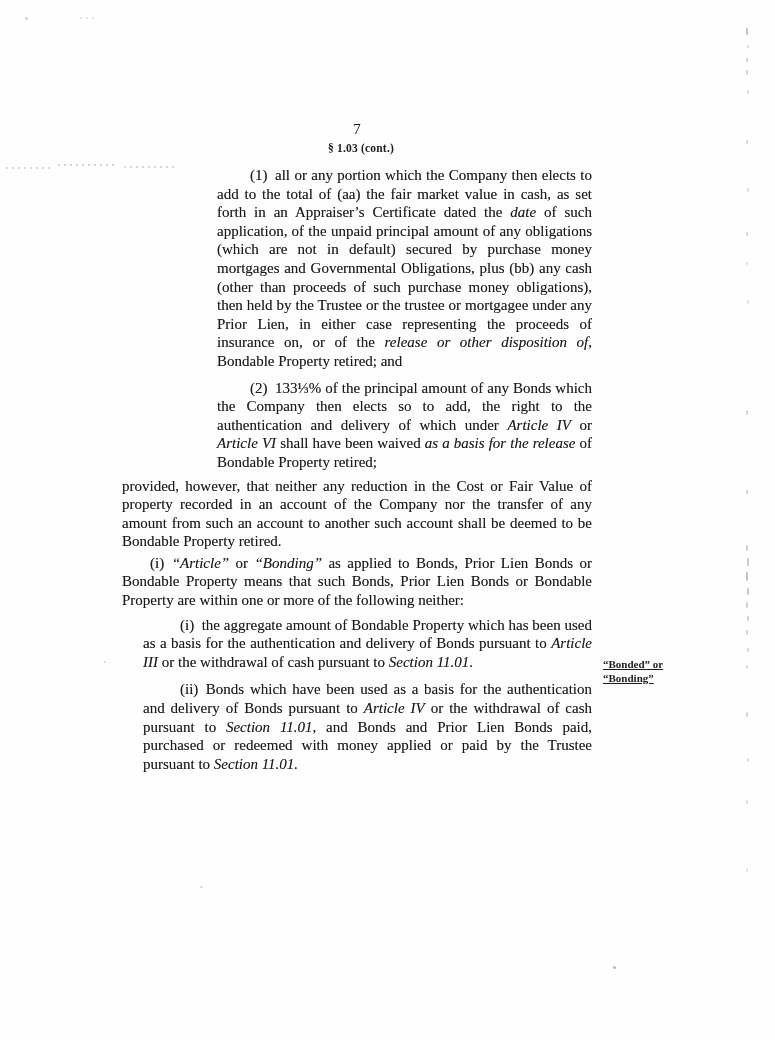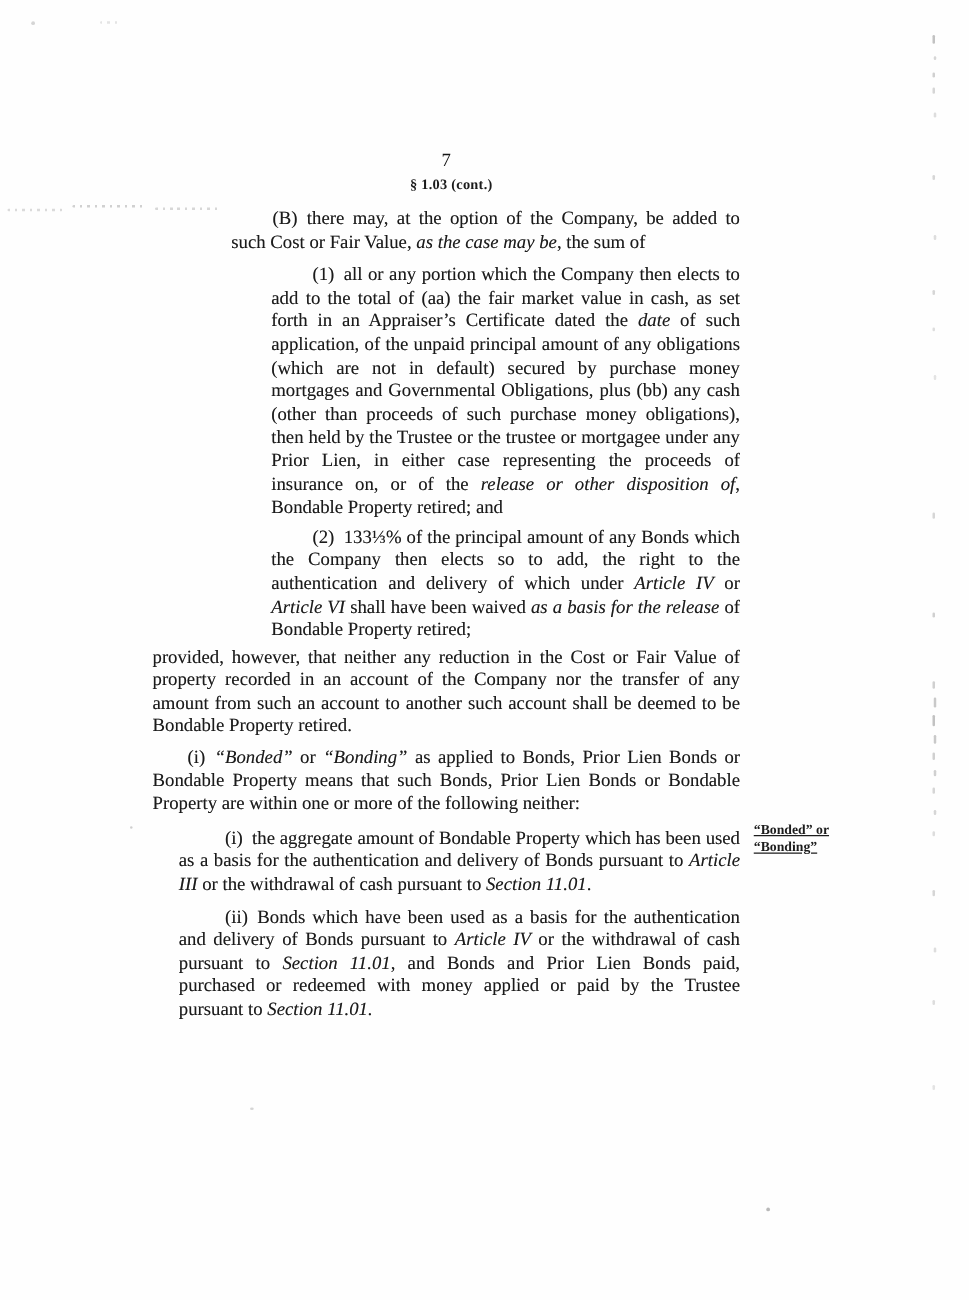--- a/index.html
+++ b/index.html
@@ -99,25 +99,24 @@
 </style>
 </head>
 <body>
 
 <div id="page">
 
   <div id="page-number">7</div>
   <div id="section-label">§ 1.03 (cont.)</div>
 
   <div id="doc-body">
-      <div class="para lvl-ind1 fi"><span>(B) there may, at the option of the Company, be added to such Cost or Fair Value, </span><span class="it">as the case may be</span><span>, the sum of</span></div>
       <div class="para lvl-ind2 fi"><span>(1) all or any portion which the Company then elects to add to the total of (aa) the fair market value in cash, as set forth in an Appraiser’s Certificate dated the </span><span class="it">date</span><span> of such application, of the unpaid principal amount of any obligations (which are not in default) secured by purchase money mortgages and Governmental Obligations, plus (bb) any cash (other than proceeds of such purchase money obligations), then held by the Trustee or the trustee or mortgagee under any Prior Lien, in either case representing the proceeds of insurance on, or of the </span><span class="it">release or other disposition of</span><span>, Bondable Property retired; and</span></div>
       <div class="para lvl-ind2 fi"><span>(2) 133⅓% of the principal amount of any Bonds which the Company then elects so to add, the right to the authentication and delivery of which under </span><span class="it">Article IV</span><span> or </span><span class="it">Article VI</span><span> shall have been waived </span><span class="it">as a basis for the release</span><span> of Bondable Property retired;</span></div>
       <div class="para lvl-main"><span>provided, however, that neither any reduction in the Cost or Fair Value of property recorded in an account of the Company nor the transfer of any amount from such an account to another such account shall be deemed to be Bondable Property retired.</span></div>
-      <div class="para lvl-main fi"><span>(i) </span><span class="it">“Bonded”</span><span> or </span><span class="it">“Bonding”</span><span> as applied to Bonds, Prior Lien Bonds or Bondable Property means that such Bonds, Prior Lien Bonds or Bondable Property are within one or more of the following neither:</span></div>
+      <div class="para lvl-main fi"><span>(i) </span><span class="it">“Article”</span><span> or </span><span class="it">“Bonding”</span><span> as applied to Bonds, Prior Lien Bonds or Bondable Property means that such Bonds, Prior Lien Bonds or Bondable Property are within one or more of the following neither:</span></div>
       <div class="para lvl-sublist fi"><span>(i) the aggregate amount of Bondable Property which has been used as a basis for the authentication and delivery of Bonds pursuant to </span><span class="it">Article III</span><span> or the withdrawal of cash pursuant to </span><span class="it">Section 11.01</span><span>.</span></div>
       <div class="para lvl-sublist fi"><span>(ii) Bonds which have been used as a basis for the authentica­tion and delivery of Bonds pursuant to </span><span class="it">Article IV</span><span> or the withdrawal of cash pursuant to </span><span class="it">Section 11.01</span><span>, and Bonds and Prior Lien Bonds paid, purchased or redeemed with money applied or paid by the Trustee pursuant to </span><span class="it">Section 11.01.</span></div>
     </div>
 
   <div id="margin-note">
     <div>“Bonded” or</div>
     <div>“Bonding”</div>
   </div>
 
   <div class="speck" style="left:25px; top:17px; width:3px; height:3px; opacity:.35;"></div>

